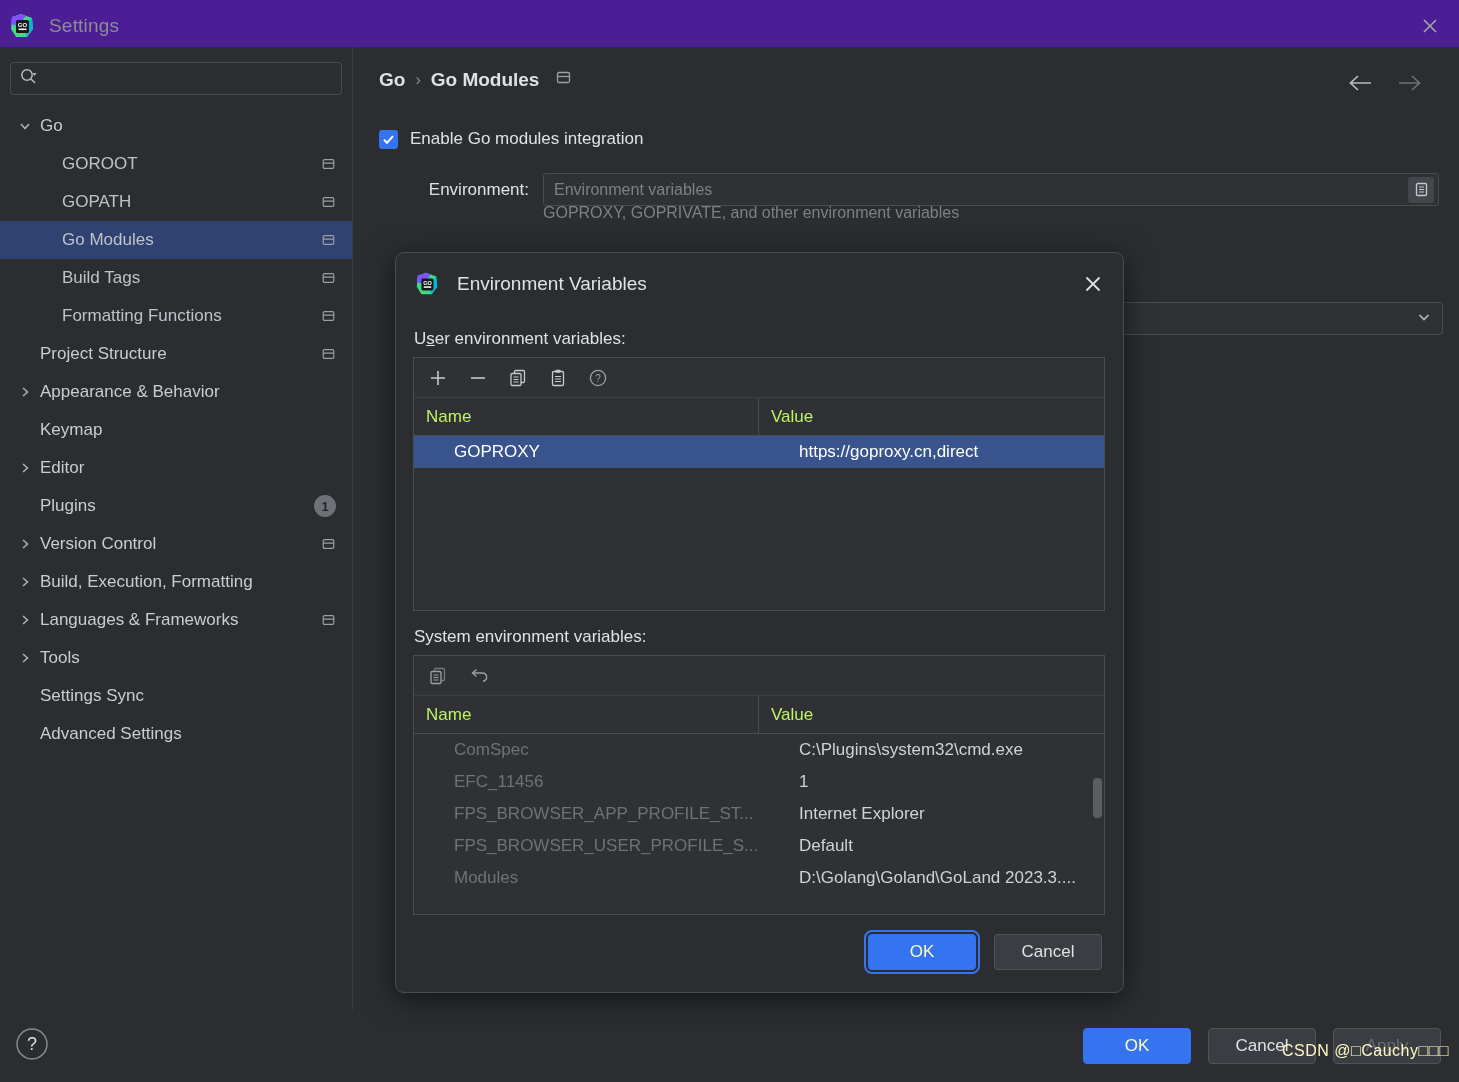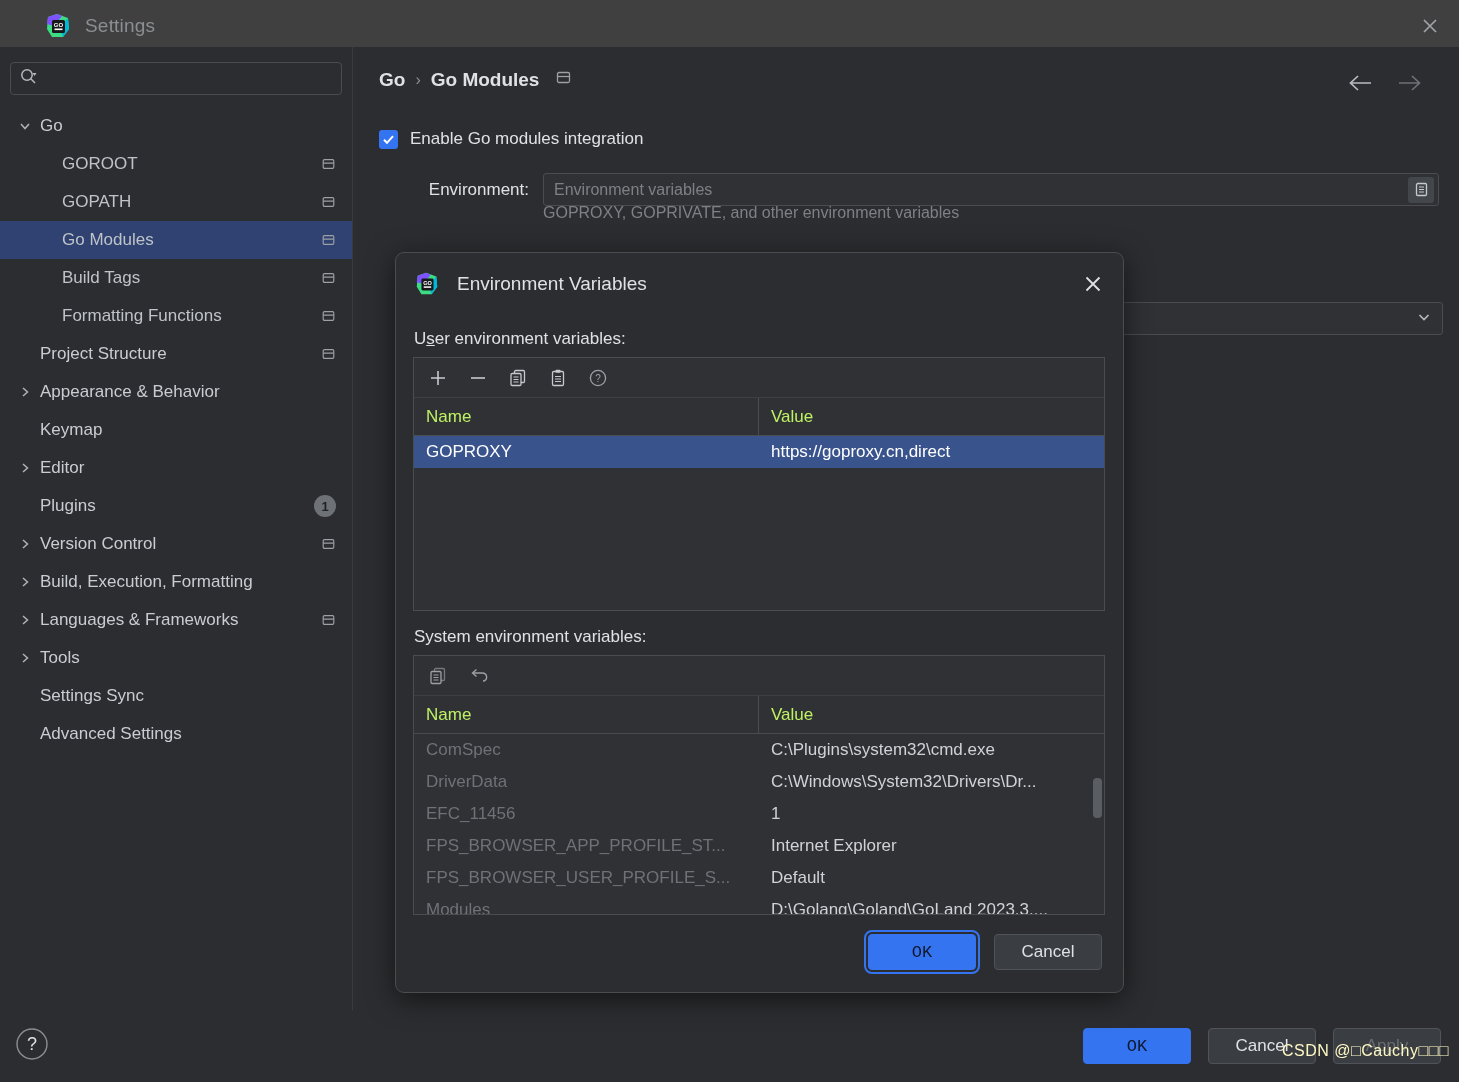--- a/index.html
+++ b/index.html
@@ -8,22 +8,22 @@
     background: #2b2d30;
     font-family: "Liberation Sans", sans-serif;
     overflow: hidden;
     color: #dfe1e5;
   }
   #app { position: relative; width: 1459px; height: 1082px; }
 
   
   .titlebar {
     position: absolute; left: 0; top: 0; width: 1459px; height: 51px;
-    background: #404040;
-    display: flex; align-items: center; padding-left: 36px;
+    background: #4c1d95;
+    display: flex; align-items: center;
   }
   .title-icon { margin-left: 8px; width: 28px; height: 28px; }
   .title-text {
     margin-left: 13px; font-size: 19px; color: #8b8e92; letter-spacing: .2px;
   }
   .title-close {
     position: absolute; right: 14px; top: 50%; transform: translateY(-50%);
     width: 30px; height: 30px; cursor: pointer;
     display: flex; align-items: center; justify-content: center;
   }
@@ -133,21 +133,21 @@
   }
   .bottom-btns {
     position: absolute; right: 18px; top: 50%; transform: translateY(-50%);
     display: flex; gap: 17px;
   }
   .btn {
     height: 36px; min-width: 108px; border-radius: 4px; font-size: 17px;
     display: flex; align-items: center; justify-content: center; cursor: pointer;
     border: 1px solid #50545a; background: #3a3d41; color: #dfe1e5;
   }
-  .btn.primary { background: #3574f0; border-color: #3574f0; color: #0f172a; font-family: Liberation Mono, monospace; }
+  .btn.primary { background: #3574f0; border-color: #3574f0; color: #fef9c3; }
   .btn.disabled { color: #6a6d72; cursor: default; }
   .watermark {
     position: absolute; right: 10px; bottom: 22px; font-size: 16px;
     color: #fef9c3; letter-spacing: .5px; white-space: nowrap;
   }
 
   
   .dialog {
     position: absolute; left: 395px; top: 252px; width: 729px; height: 741px;
     background: #2b2d30; border: 1px solid #4a4d50; border-radius: 9px;
@@ -185,21 +185,21 @@
     display: flex; height: 38px; align-items: center;
     border-bottom: 1px solid #4a4d50; background: #2f3134;
   }
   .th {
     font-size: 17px; color: #bef264; padding-left: 12px; height: 100%;
     display: flex; align-items: center;
   }
   .th.name { width: 345px; border-right: 1px solid #4a4d50; }
   .th.value { flex: 1; }
   .tbl-body { background: #2f3134; }
-  .tr { display: flex; height: 32px; align-items: center; font-size: 17px; }
+  .tr { display: flex; height: 32px; align-items: center; font-size: 17px; padding-left: 28px; }
   .tr.sel { background: #39538d; }
   .td { padding-left: 12px; overflow: hidden; white-space: nowrap; }
   .td.name { width: 345px; }
   .td.value { flex: 1; }
   .tr.sel .td { color: #ffffff; }
   .tr.sys .td.name { color: #6e7277; }
   .tr.sys .td.value { color: #cfd2d6; }
   .sys-scroll {
     position: absolute; right: 2px; top: 122px; width: 9px; height: 40px;
     background: #5a5e63; border-radius: 4px;
@@ -565,24 +565,20 @@
       <div class="tbl-head">
         <div class="th name">Name</div>
         <div class="th value">Value</div>
       </div>
       <div class="tbl-body" id="sys-rows">
           <div class="tr sys">
             <div class="td name">ComSpec</div>
             <div class="td value">C:\Plugins\system32\cmd.exe</div>
           </div>
           <div class="tr sys">
-            <div class="td name">DriverData</div>
-            <div class="td value">C:\Windows\System32\Drivers\Dr...</div>
-          </div>
-          <div class="tr sys">
             <div class="td name">EFC_11456</div>
             <div class="td value">1</div>
           </div>
           <div class="tr sys">
             <div class="td name">FPS_BROWSER_APP_PROFILE_ST...</div>
             <div class="td value">Internet Explorer</div>
           </div>
           <div class="tr sys">
             <div class="td name">FPS_BROWSER_USER_PROFILE_S...</div>
             <div class="td value">Default</div>

